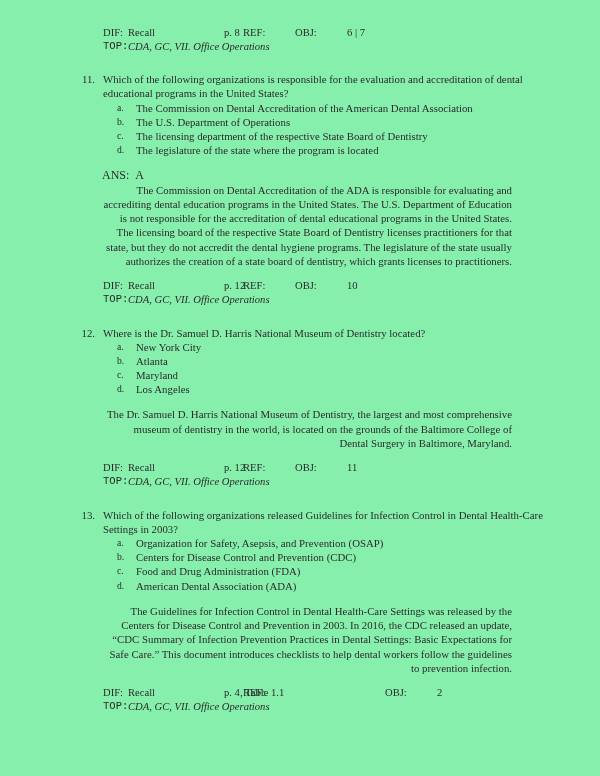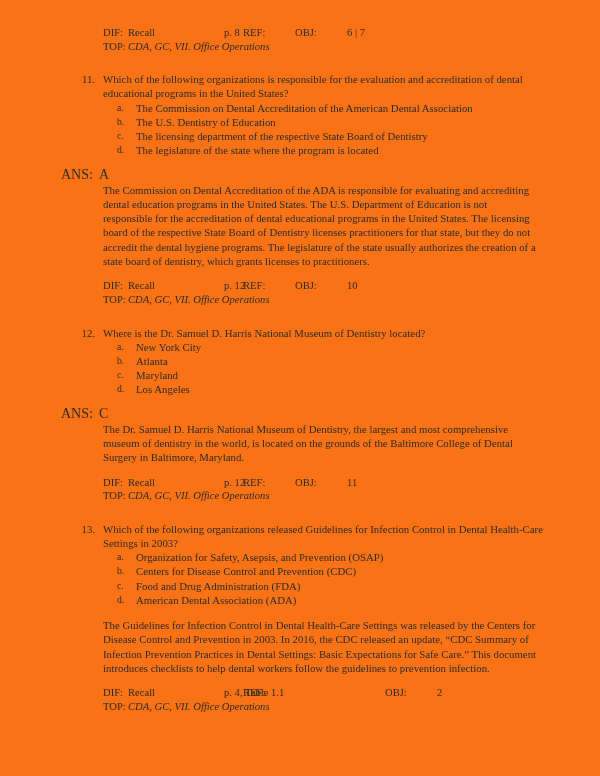--- a/index.html
+++ b/index.html
@@ -11,21 +11,21 @@
     width: 600px;
     height: 776px;
     font-family: "Liberation Serif", "DejaVu Serif", serif;
     color: #2b2b2b;
     -webkit-font-smoothing: antialiased;
   }
   .page {
     position: relative;
     width: 600px;
     height: 776px;
-    background: #f97316;
+    background: #86efac;
     overflow: hidden;
   }
   .content {
     position: absolute;
     left: 0;
     top: 26px;
     width: 600px;
   }
 
   
@@ -45,21 +45,21 @@
     top: 0;
   }
   .c-dif-label  { left: 103px; }
   .c-dif-value  { left: 128px; }
   .c-ref-label  { left: 205px; margin-left: 38px; }
   .c-ref-value  { left: 224px; }
   .c-obj-label  { left: 295px; }
   .c-obj-value  { left: 327px; margin-left: 20px; }
   .c-obj-label.far  { left: 385px; }
   .c-obj-value.far  { left: 417px; }
-  .c-top-label  { left: 103px; }
+  .c-top-label  { left: 103px; font-family: Liberation Mono, monospace; }
   .c-top-value  { left: 128px; font-style: italic; }
 
   
   .question {
     position: relative;
     font-size: 10.8px;
     line-height: 14.2px;
   }
   .q-head {
     position: relative;
@@ -92,35 +92,35 @@
   }
   .opt-letter {
     position: absolute;
     left: 117px;
     top: 0;
     font-size: 9.6px;
   }
   .opt-text { display: inline; }
 
   .ans-line {
-    padding-left: 61px;
+    padding-left: 102px;
     padding-right: 62px;
-    font-size: 14px;
+    font-size: 12px;
     line-height: 14.2px;
     white-space: nowrap;
   }
   .ans-label { }
   .ans-value { padding-left: 6px; }
 
   .rationale {
     padding-left: 103px;
-    padding-right: 62px;
+    padding-right: 88px;
     font-size: 10.8px;
     line-height: 14.3px;
-    text-align: left;
+    text-align: right;
   }
   .gap-md { height: 11px; }
   .gap-xl { height: 19px; }
 </style>
 </head>
 <body>
 
 <div class="page">
   <div class="content">
 
@@ -146,21 +146,21 @@
         <span class="q-num">11.</span>
         <span class="q-stem">Which of the following organizations is responsible for the evaluation and accreditation of dental educational programs in the United States?</span>
       </div>
       <ul class="options">
         <li class="option">
           <span class="opt-letter">a.</span>
           <span class="opt-text">The Commission on Dental Accreditation of the American Dental Association</span>
         </li>
         <li class="option">
           <span class="opt-letter">b.</span>
-          <span class="opt-text">The U.S. Dentistry of Education</span>
+          <span class="opt-text">The U.S. Department of Operations</span>
         </li>
         <li class="option">
           <span class="opt-letter">c.</span>
           <span class="opt-text">The licensing department of the respective State Board of Dentistry</span>
         </li>
         <li class="option">
           <span class="opt-letter">d.</span>
           <span class="opt-text">The legislature of the state where the program is located</span>
         </li>
       </ul>
@@ -211,23 +211,20 @@
           <span class="opt-text">Maryland</span>
         </li>
         <li class="option">
           <span class="opt-letter">d.</span>
           <span class="opt-text">Los Angeles</span>
         </li>
       </ul>
 
       <div class="gap-md"></div>
 
-      <div class="ans-line">
-        <span class="ans-label">ANS:</span><span class="ans-value">C</span>
-      </div>
       <div class="rationale">The Dr. Samuel D. Harris National Museum of Dentistry, the largest and most comprehensive museum of dentistry in the world, is located on the grounds of the Baltimore College of Dental Surgery in Baltimore, Maryland.</div>
 
       <div class="gap-md"></div>
 
       <div class="meta-block">
         <div class="meta-row">
           <span class="meta-cell c-dif-label">DIF:</span>
           <span class="meta-cell c-dif-value">Recall</span>
           <span class="meta-cell c-ref-label">REF:</span>
           <span class="meta-cell c-ref-value">p. 12</span>

